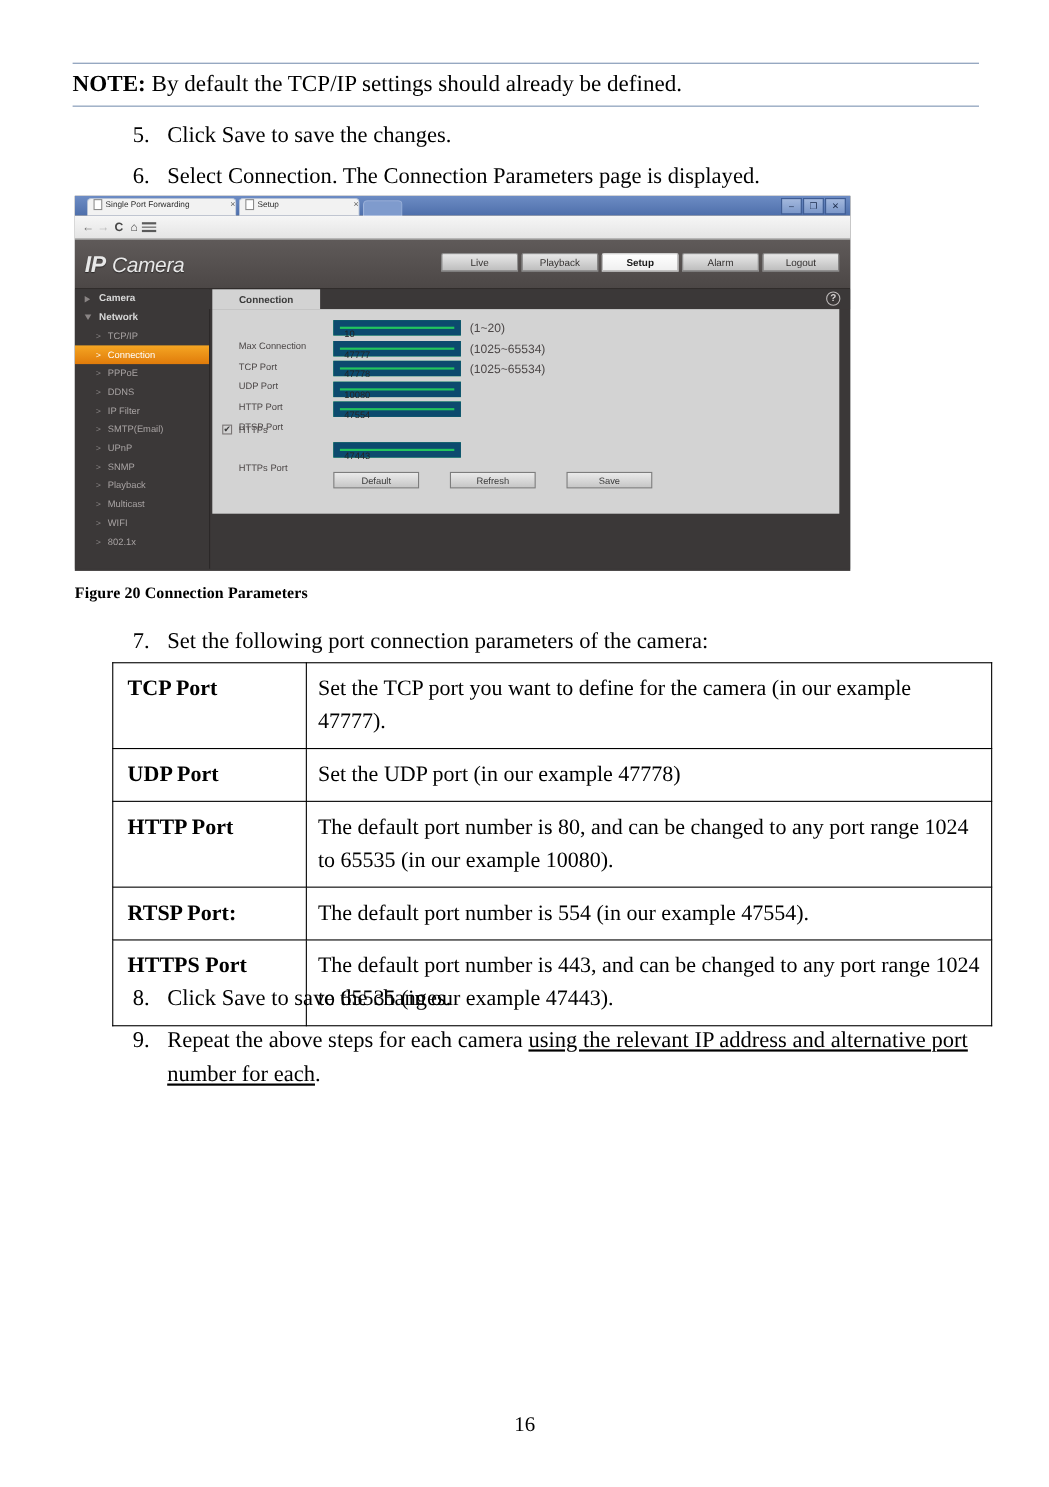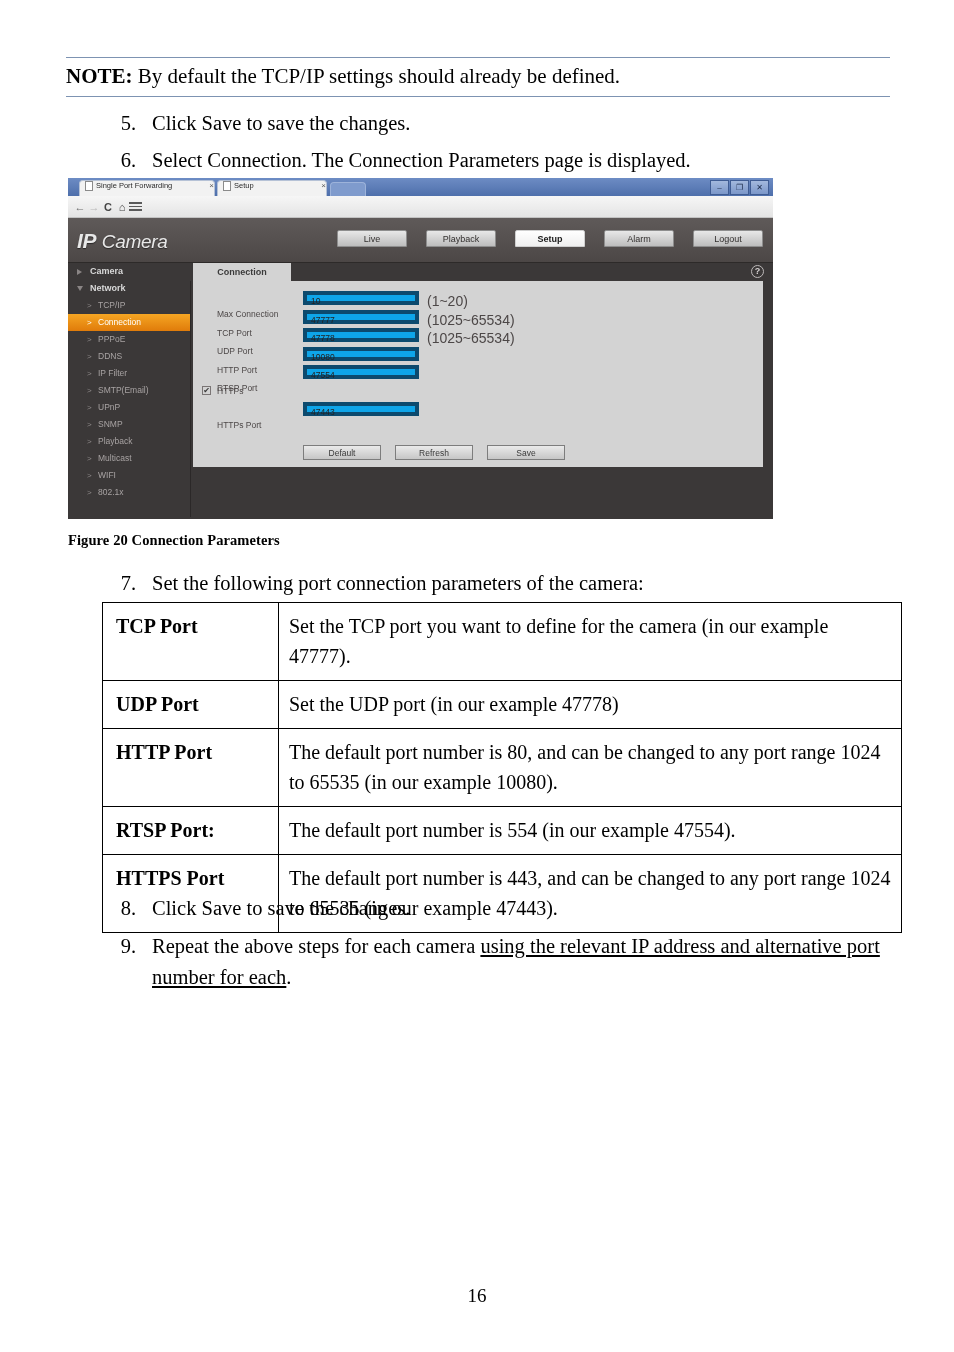--- a/index.html
+++ b/index.html
@@ -267,21 +267,21 @@
     font-style: italic;
     letter-spacing: -0.3px;
     text-shadow: 0 1px 1px rgba(0,0,0,.5);
   }
   .logo b { font-weight: bold; font-style: italic; }
   .logo span { font-weight: normal; font-size: 19px; }
   .navtabs {
     position: absolute;
     right: 10px; top: 12px;
     display: flex;
-    gap: 19px;
+    gap: 3px;
   }
   .navtab {
     width: 70px;
     height: 17px;
     line-height: 17px;
     text-align: center;
     font-size: 9px;
     color: #33302f;
     background: linear-gradient(#e8e8e8, #bdbdbd);
     border: 1px solid #8e8e8e;
@@ -410,34 +410,34 @@
     color: #4c4747;
     white-space: nowrap;
     margin-top: 16px;
   }
   .finput {
     position: absolute;
     left: 110px;
     top: 1px;
     width: 116px;
     height: 14px;
-    background: #0ea5e9;
-    border: 4px solid #0c4a6e;
+    background: #22c55e;
+    border: 6px solid #0c4a6e;
     box-sizing: border-box;
     font-size: 8.5px;
     color: #232323;
     padding: 0 0 0 4px;
     line-height: 13px;
     font-family: "Liberation Sans", sans-serif;
   }
   .fhint {
     position: absolute;
     left: 234px;
     top: 3px;
-    font-size: 14px;
+    font-size: 11px;
     color: #4c4747;
     white-space: nowrap;
   }
   .chkrow {
     position: relative;
     height: 18.5px;
   }
   .chkbox {
     position: absolute;
     left: 9px; top: 3px;
@@ -452,23 +452,23 @@
   }
   .chklabel {
     position: absolute;
     left: 24px; top: 3px;
     font-size: 8.5px;
     color: #4c4747;
   }
   .btnrow {
     position: absolute;
     left: 110px;
-    top: 164px;
+    top: 148px;
     display: flex;
-    gap: 14px;
+    gap: 28px;
   }
   .pbtn {
     width: 78px;
     height: 15px;
     line-height: 14px;
     text-align: center;
     font-size: 8.5px;
     color: #3a3a3a;
     background: linear-gradient(#eaeaea, #c6c6c6);
     border: 1px solid #7d7d7d;

